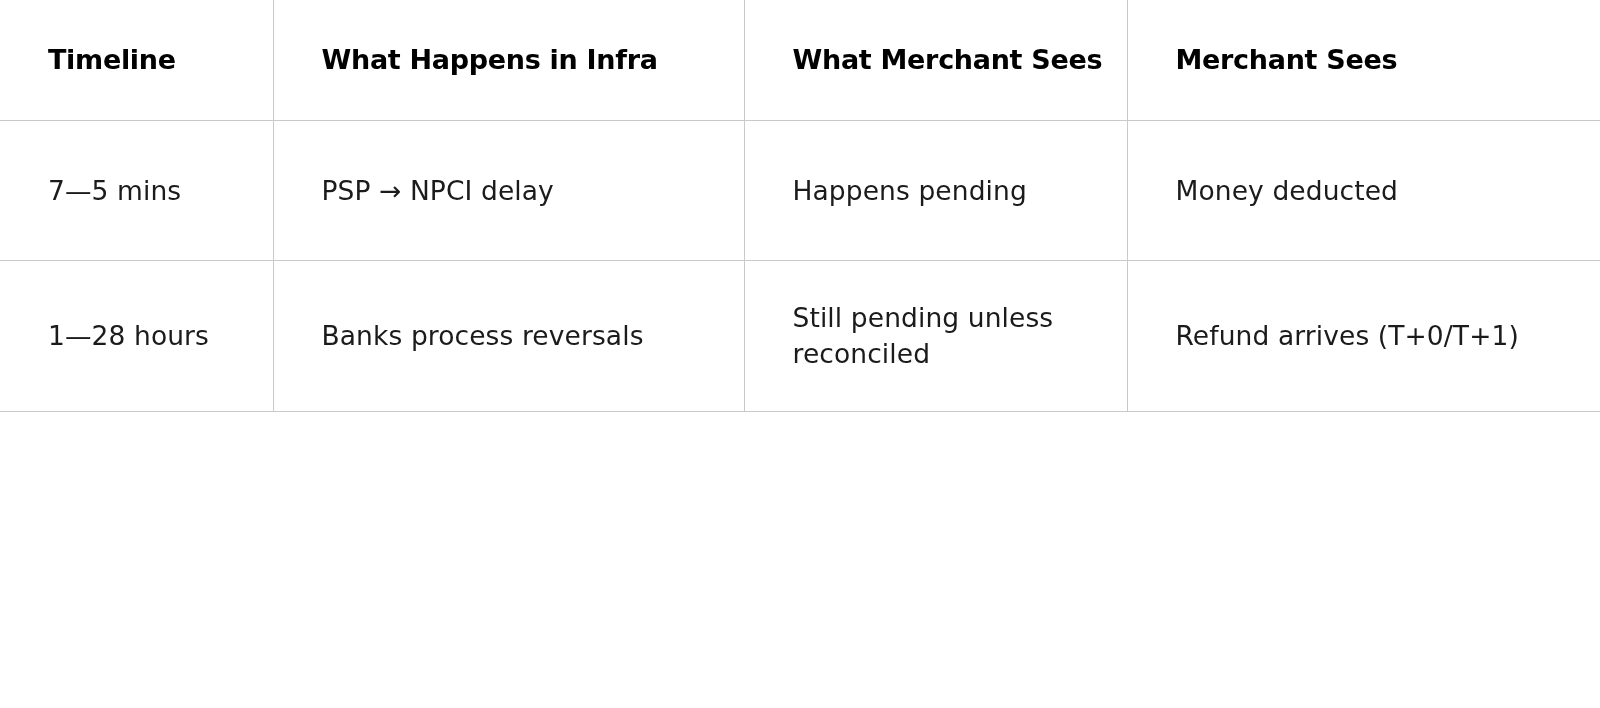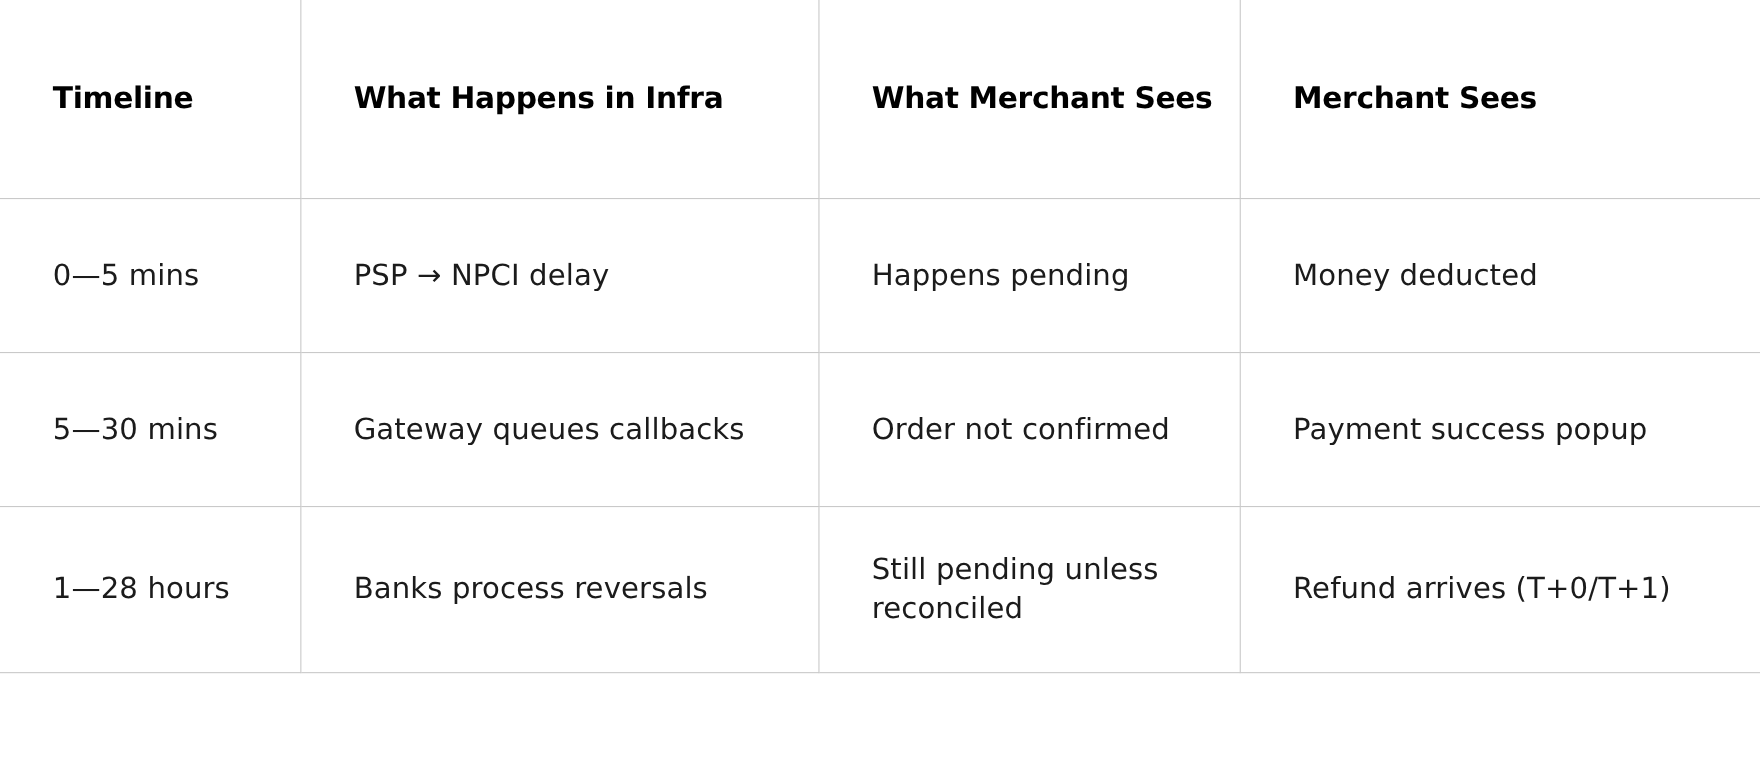--- a/index.html
+++ b/index.html
@@ -45,21 +45,21 @@
     letter-spacing: -0.1px;
   }
 
   table.comparison-table th:last-child,
   table.comparison-table td:last-child {
     border-right: none;
     padding-right: 14px;
   }
 
   table.comparison-table thead th {
-    height: 180px;
+    height: 120px;
     font-weight: 700;
     font-size: 27px;
     line-height: 1.25;
     color: #000000;
     letter-spacing: -0.3px;
   }
 
   table.comparison-table tbody td {
     height: 139px;
     font-weight: 400;
@@ -100,44 +100,30 @@
             <span class="cell-text">What Merchant Sees</span>
           </th>
         <th>
             <span class="cell-text">Merchant Sees</span>
           </th>
       </tr>
     </thead>
     <tbody>
       <tr>
         <td>
-            <span class="cell-text">0—5 mins</span>
+            <span class="cell-text">7—5 mins</span>
           </td>
         <td>
             <span class="cell-text">PSP → NPCI delay</span>
           </td>
         <td>
             <span class="cell-text">Happens pending</span>
           </td>
         <td>
             <span class="cell-text">Money deducted</span>
-          </td>
-      </tr>
-      <tr>
-        <td>
-            <span class="cell-text">5—30 mins</span>
-          </td>
-        <td>
-            <span class="cell-text">Gateway queues callbacks</span>
-          </td>
-        <td>
-            <span class="cell-text">Order not confirmed</span>
-          </td>
-        <td>
-            <span class="cell-text">Payment success popup</span>
           </td>
       </tr>
       <tr>
         <td>
             <span class="cell-text">1—28 hours</span>
           </td>
         <td>
             <span class="cell-text">Banks process reversals</span>
           </td>
         <td>

